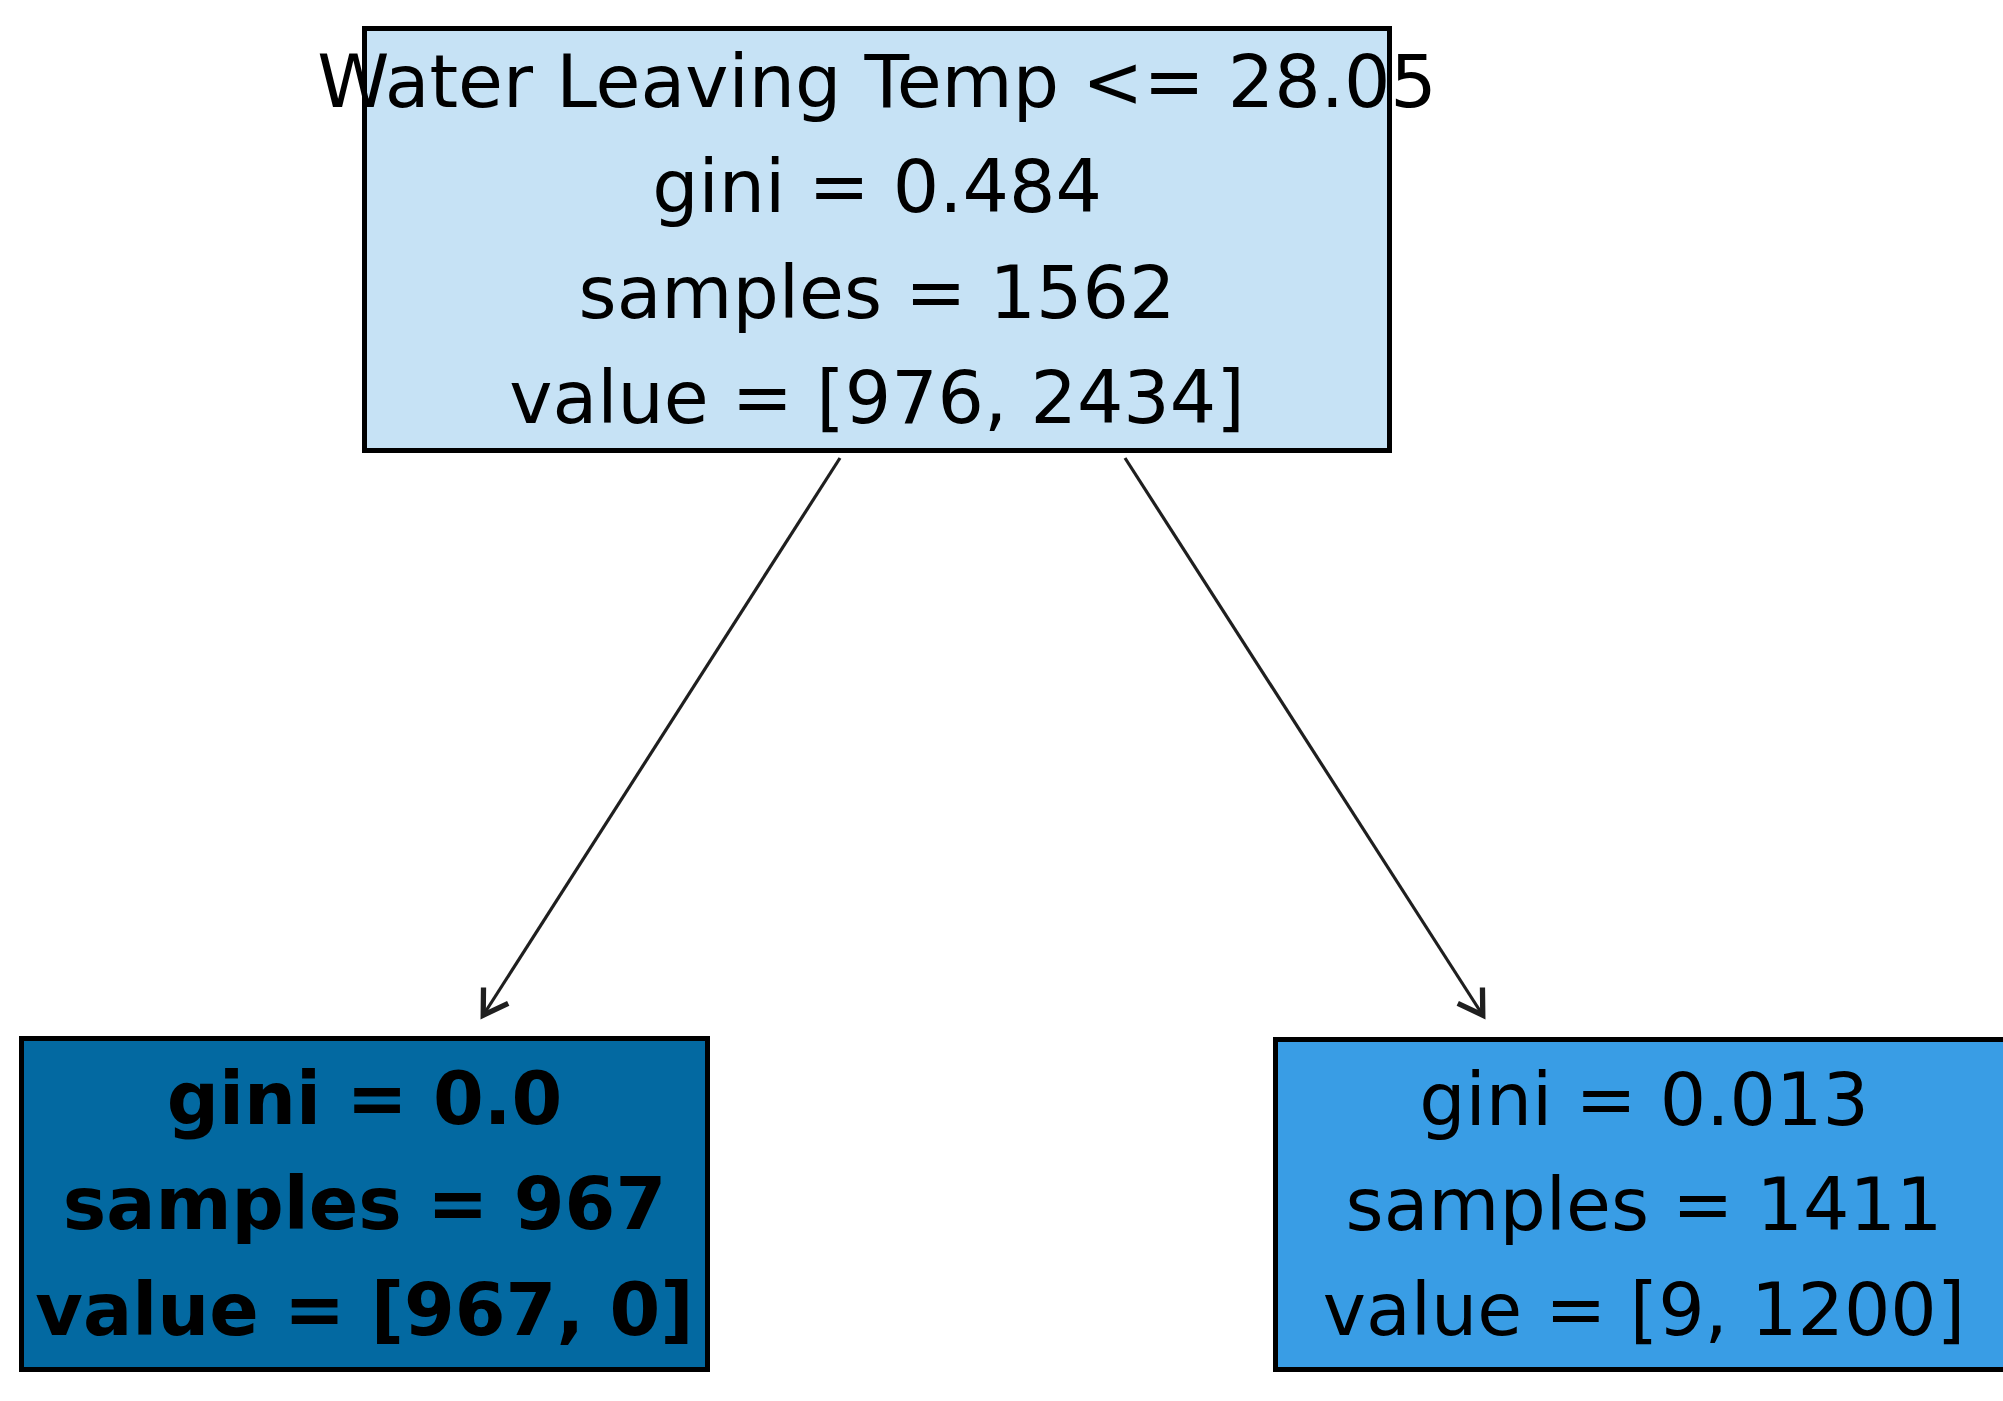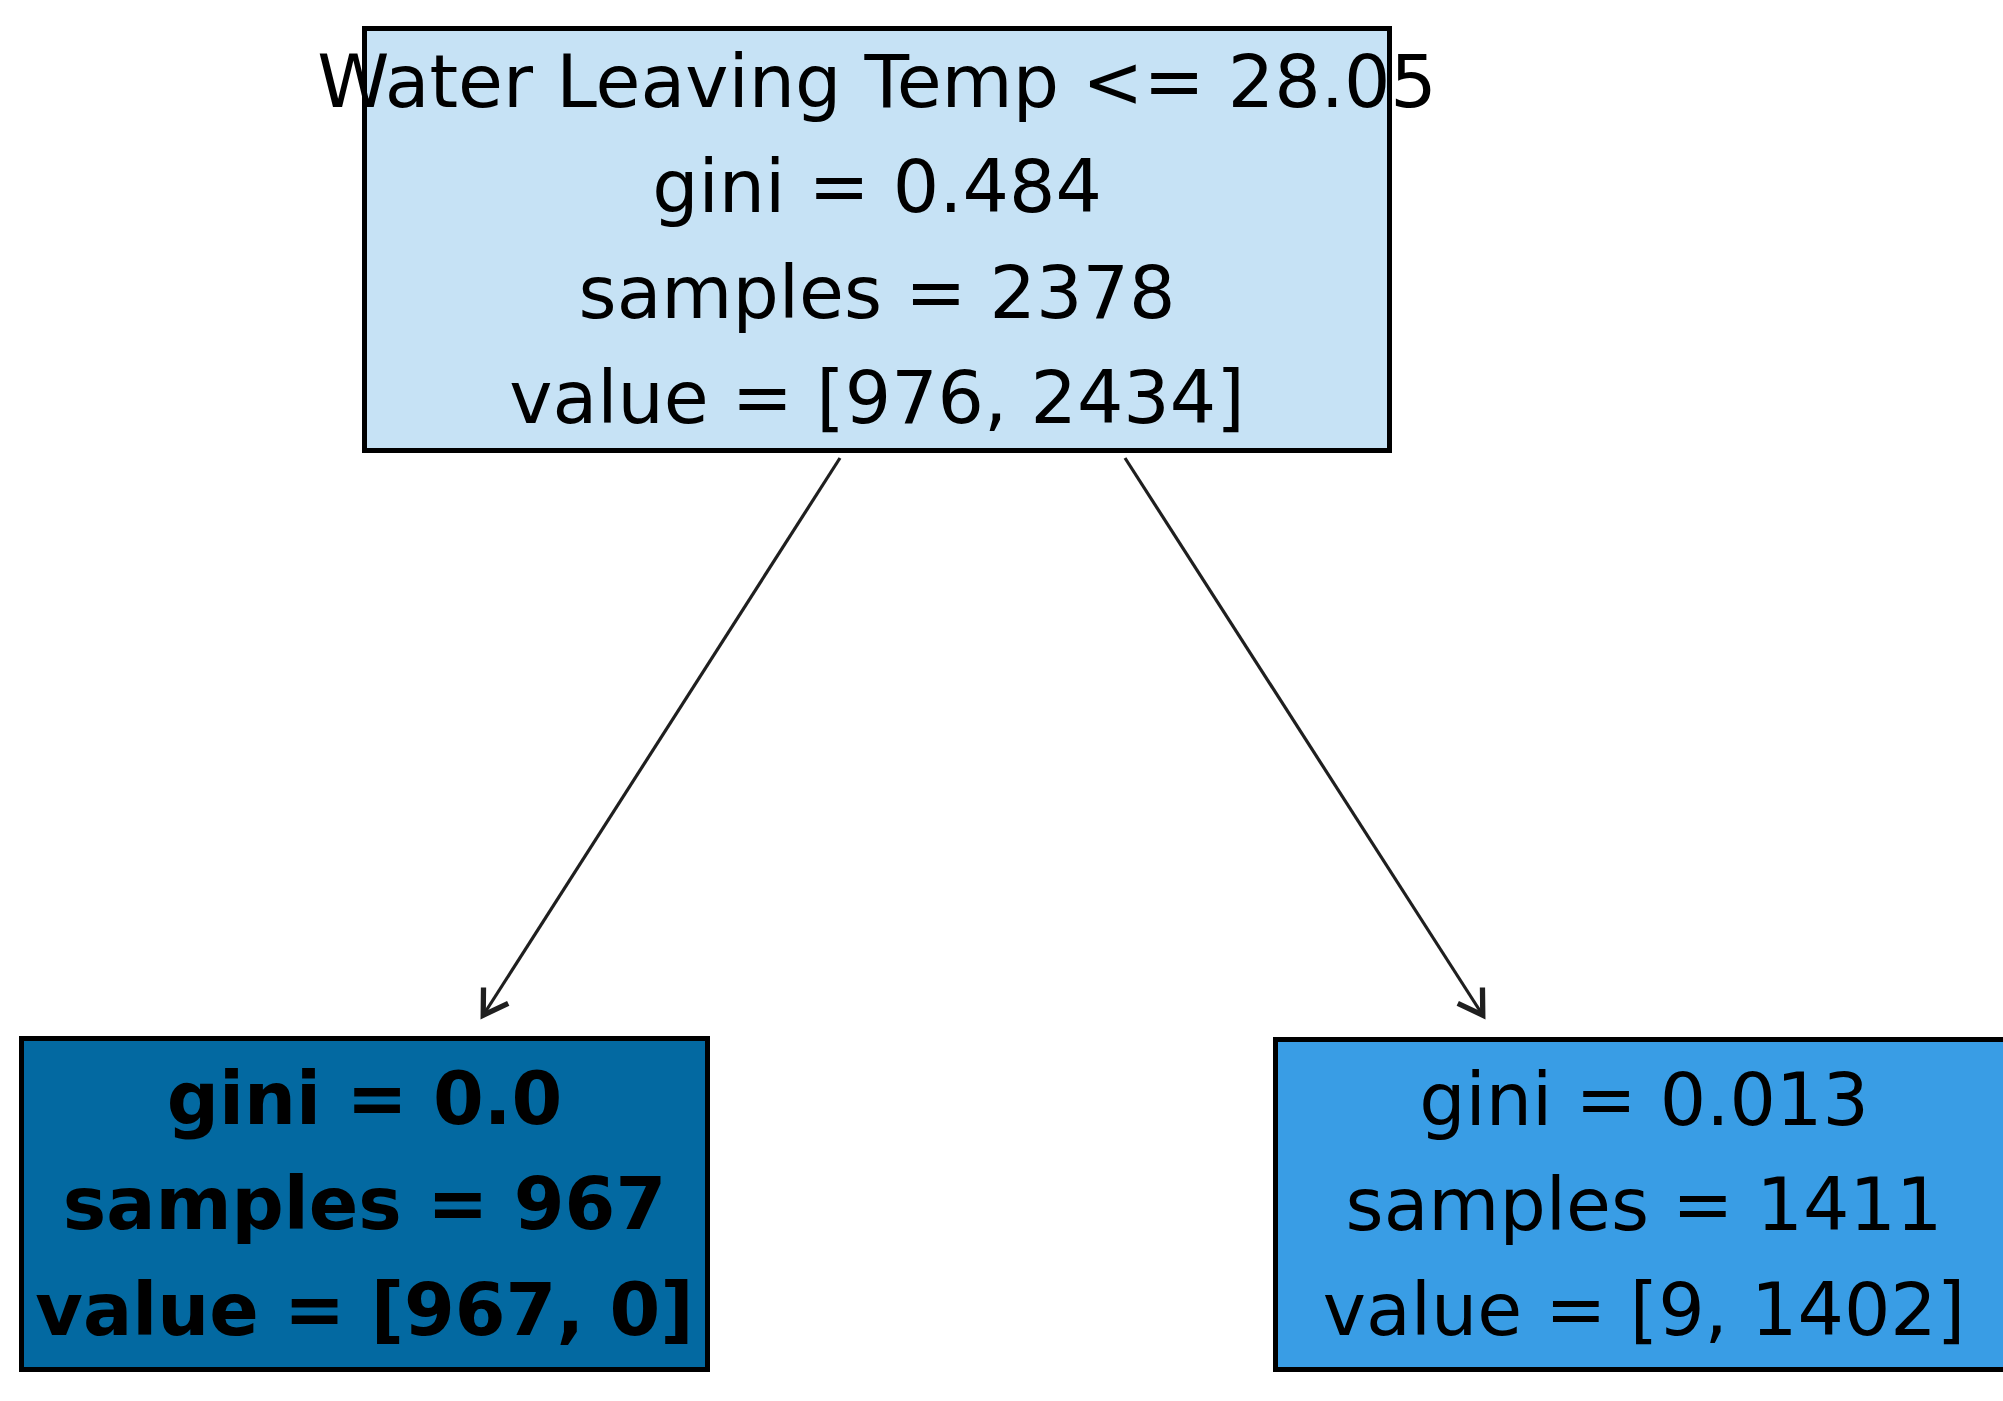--- a/index.html
+++ b/index.html
@@ -51,29 +51,29 @@
         <path d="M1.5,1 L9.5,6 L1.5,11" fill="none" stroke-width="1.8" stroke="#1f1f1f"></path>
       </marker>
     </defs>
     <line x1="840" y1="458" x2="484" y2="1014" stroke-width="3.2" marker-end="url(#arrowhead)" stroke="#1f1f1f"></line>
     <line x1="1125" y1="458" x2="1482" y2="1014" stroke-width="3.2" marker-end="url(#arrowhead)" stroke="#1f1f1f"></line>
   </svg>
 
   <div class="node node-root" style="background-color: rgb(198, 226, 245);">
     <span>Water Leaving Temp &lt;= 28.05</span>
     <span>gini = 0.484</span>
-    <span>samples = 2378</span>
+    <span>samples = 1562</span>
     <span>value = [976, 2434]</span>
   </div>
 
   <div class="node node-left" style="background-color: #0369a1; font-weight: bold;">
     <span>gini = 0.0</span>
     <span>samples = 967</span>
     <span>value = [967, 0]</span>
   </div>
 
   <div class="node node-right" style="background-color: rgb(57, 157, 229);">
     <span>gini = 0.013</span>
     <span>samples = 1411</span>
-    <span>value = [9, 1402]</span>
+    <span>value = [9, 1200]</span>
   </div>
 
 </div>
 
 </body></html>

